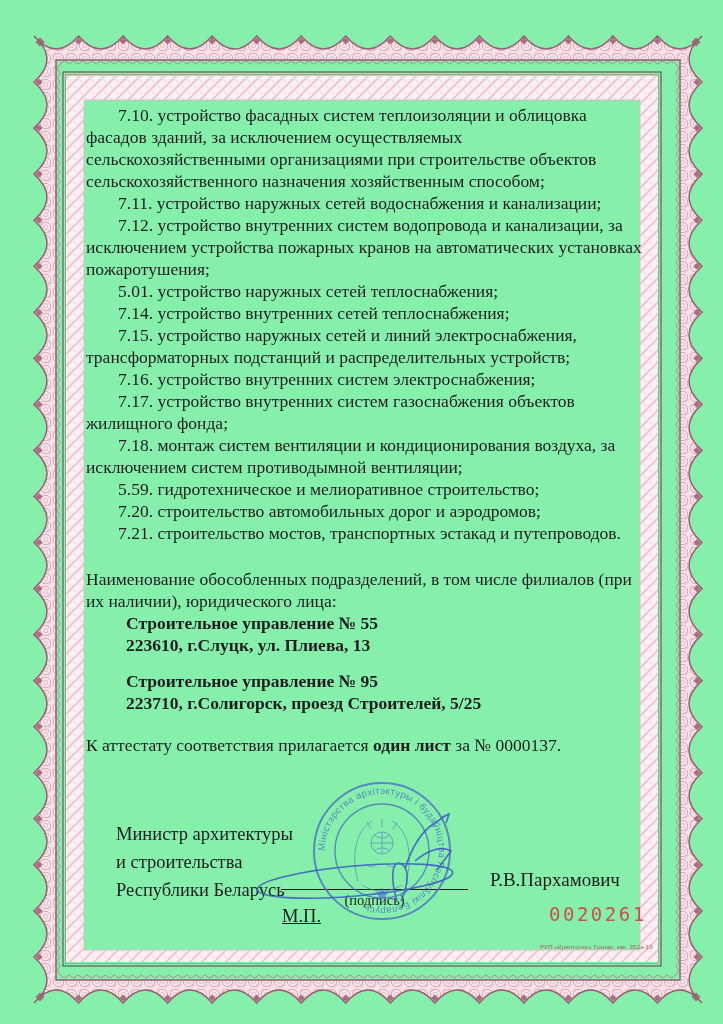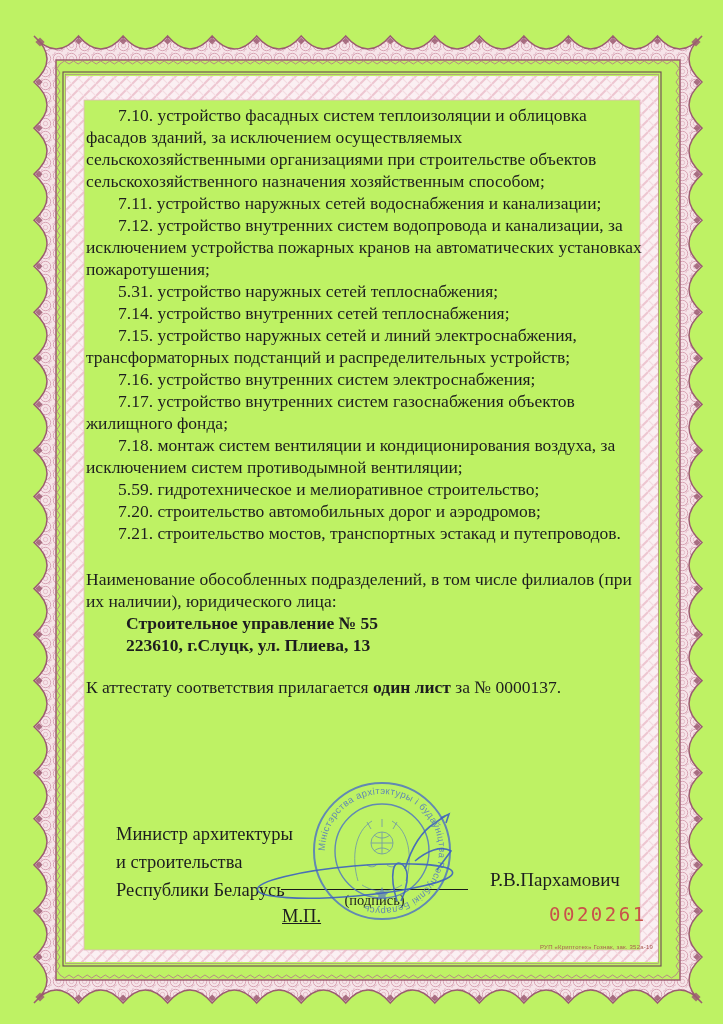--- a/index.html
+++ b/index.html
@@ -1,16 +1,16 @@
 <!DOCTYPE html>
 <html><head>
 <meta charset="utf-8">
 <style>
   html,body{margin:0;padding:0;background:#ffffff;}
-  .page{position:relative;width:723px;height:1024px;background:#bef264;overflow:hidden;
+  .page{position:relative;width:723px;height:1024px;background:#86efac;overflow:hidden;
         font-family:"Liberation Serif", serif;color:#1d1d1f;}
   svg{display:block;}
   #borderSvg{position:absolute;left:0;top:0;z-index:0;pointer-events:none;}
   .content{position:absolute;left:86px;top:104px;width:556px;z-index:1;
            font-size:17.5px;line-height:22px;}
   .content p{margin:0;}
   p.clause{text-indent:32px;}
   .branches-heading{margin-top:24px !important;}
   .branch p{font-weight:bold;padding-left:40px;}
   .branch.second{margin-top:14px;}
@@ -129,35 +129,39 @@
         <path d="M 696 37.4 L 700.6 42 L 696 46.6 L 691.4 42 Z" fill="#9b5c71" opacity="0.85"></path>
         <path d="M 696 992.4 L 700.6 997 L 696 1001.6 L 691.4 997 Z" fill="#9b5c71" opacity="0.85"></path>
         <path d="M 40 992.4 L 44.6 997 L 40 1001.6 L 35.4 997 Z" fill="#9b5c71" opacity="0.85"></path>
       </g>
   </svg>
 
   <div class="content">
     <p class="clause">7.10. устройство фасадных систем теплоизоляции и облицовка фасадов зданий, за исключением осуществляемых сельскохозяйственными организациями при строительстве объектов сельскохозяйственного назначения хозяйственным способом;</p>
     <p class="clause">7.11. устройство наружных сетей водоснабжения и канализации;</p>
     <p class="clause">7.12. устройство внутренних систем водопровода и канализации, за исключением устройства пожарных кранов на автоматических установках пожаротушения;</p>
-    <p class="clause">5.31. устройство наружных сетей теплоснабжения;</p>
+    <p class="clause">5.01. устройство наружных сетей теплоснабжения;</p>
     <p class="clause">7.14. устройство внутренних сетей теплоснабжения;</p>
     <p class="clause">7.15. устройство наружных сетей и линий электроснабжения, трансформаторных подстанций и распределительных устройств;</p>
     <p class="clause">7.16. устройство внутренних систем электроснабжения;</p>
     <p class="clause">7.17. устройство внутренних систем газоснабжения объектов жилищного фонда;</p>
     <p class="clause">7.18. монтаж систем вентиляции и кондиционирования воздуха, за исключением систем противодымной вентиляции;</p>
     <p class="clause">5.59. гидротехническое и мелиоративное строительство;</p>
     <p class="clause">7.20. строительство автомобильных дорог и аэродромов;</p>
     <p class="clause">7.21. строительство мостов, транспортных эстакад и путепроводов.</p>
 
     <p class="branches-heading">Наименование обособленных подразделений, в том числе филиалов (при их наличии), юридического лица:</p>
 
     <div class="branch">
       <p>Строительное управление № 55</p>
       <p>223610, г.Слуцк, ул. Плиева, 13</p>
+    </div>
+    <div class="branch second">
+      <p>Строительное управление № 95</p>
+      <p>223710, г.Солигорск, проезд Строителей, 5/25</p>
     </div>
 
     <p class="attachment">
       <span>К аттестату соответствия прилагается </span><span class="bold">один лист</span><span> за № 0000137.</span>
     </p>
   </div>
 
   <div class="minister">
     <div>Министр архитектуры</div>
     <div>и строительства</div>

